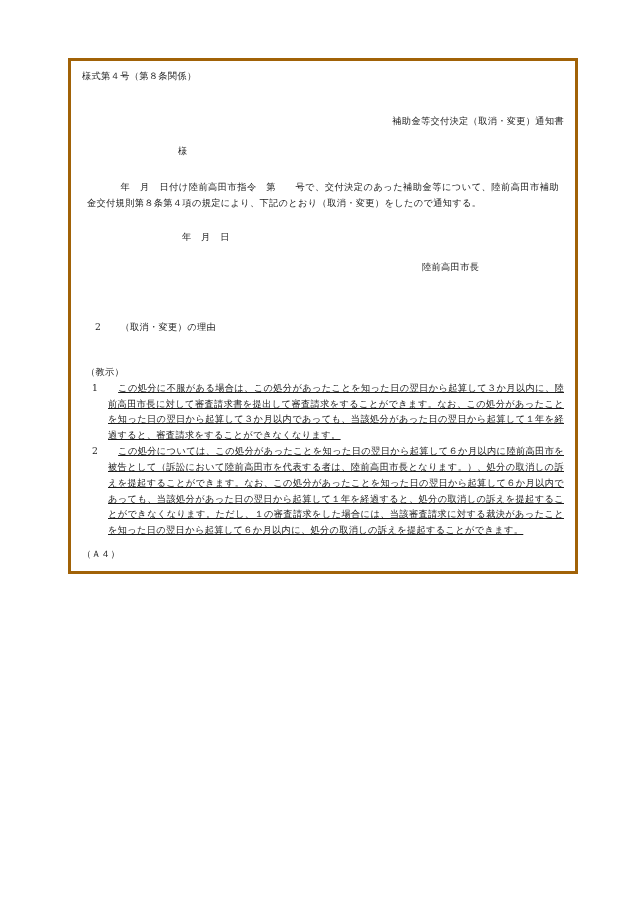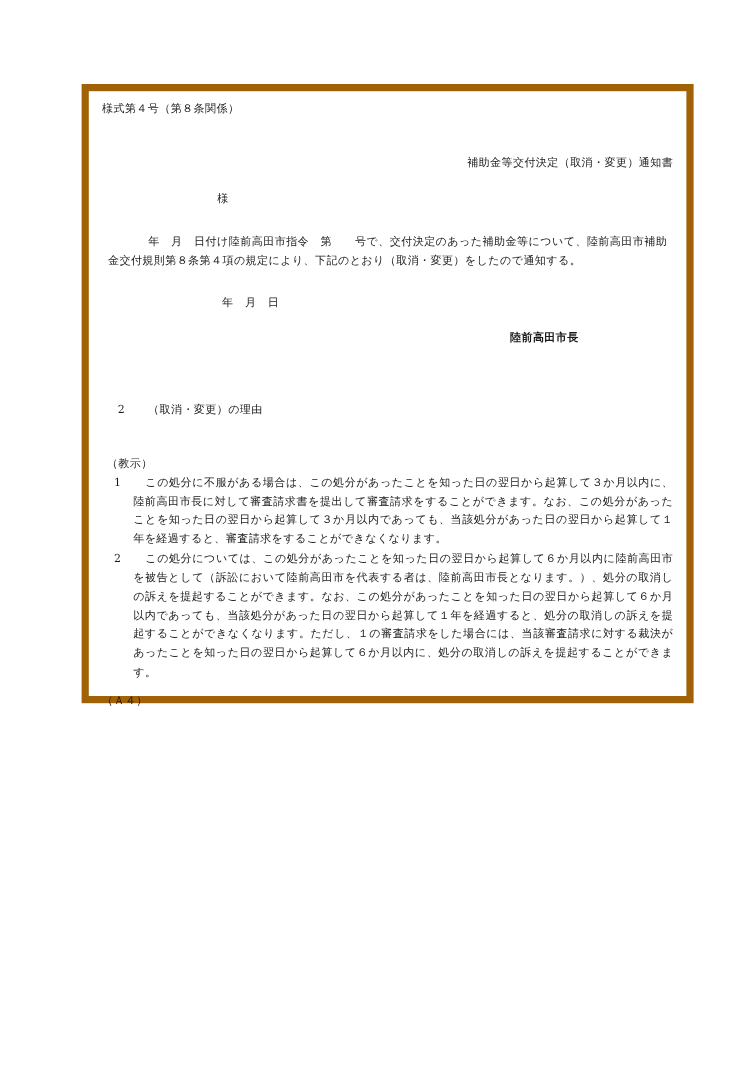--- a/index.html
+++ b/index.html
@@ -13,24 +13,24 @@
     font-family: "Liberation Serif", "DejaVu Serif", serif;
     color: #1a1a1a;
     position: relative;
     overflow: hidden;
   }
 
   
   #form-box {
     position: absolute;
     left: 68px;
-    top: 70px;
+    top: 58px;
     width: 510px;
     height: 516px;
-    border: 6px solid #a16207;
+    border: 3px solid #a16207;
     box-sizing: border-box;
     background: #ffffff;
     padding: 8px 11px 0 11px;
     font-size: 9.2px;
     line-height: 1.62;
   }
 
   .jp {
     font-family: "DejaVu Serif", "Liberation Serif", serif;
     letter-spacing: 0.35px;
@@ -54,21 +54,21 @@
     line-height: 1.72;
   }
 
   
   .addressee { padding-left: 96px; }
 
   
   .date-line { padding-left: 100px; font-family: Liberation Serif, serif; }
 
   
-  .signature { padding-left: 340px; font-weight: bold; }
+  .signature { padding-left: 340px; }
 
   
   .num-item { white-space: pre; }
 
   
   .kyoji-label { padding-left: 4px; }
   .kyoji-item {
     position: relative;
     padding-left: 26px;
     margin-top: 0;
@@ -77,20 +77,21 @@
   .kyoji-item .marker {
     position: absolute;
     left: 10px;
     top: 0;
   }
   .kyoji-item .txt {
     display: block;
     text-align: justify;
     text-justify: inter-character;
     text-indent: 1.1em;
+    text-decoration: underline;
   }
 
   
   .a4 {
     text-align: left;
     padding-right: 4px;
   }
 </style>
 </head>
 <body>

